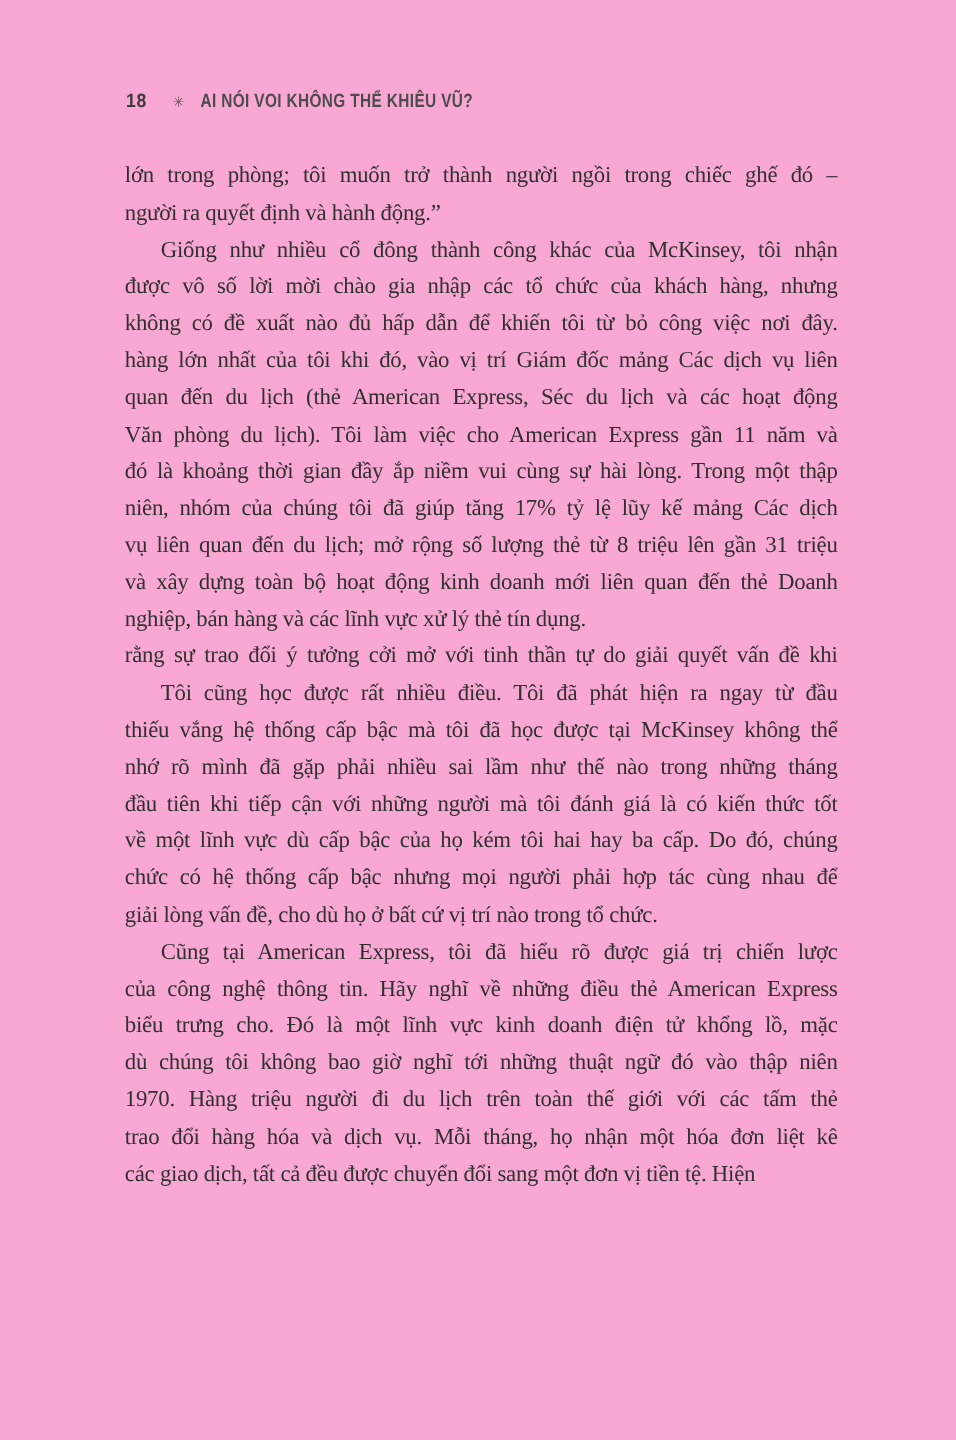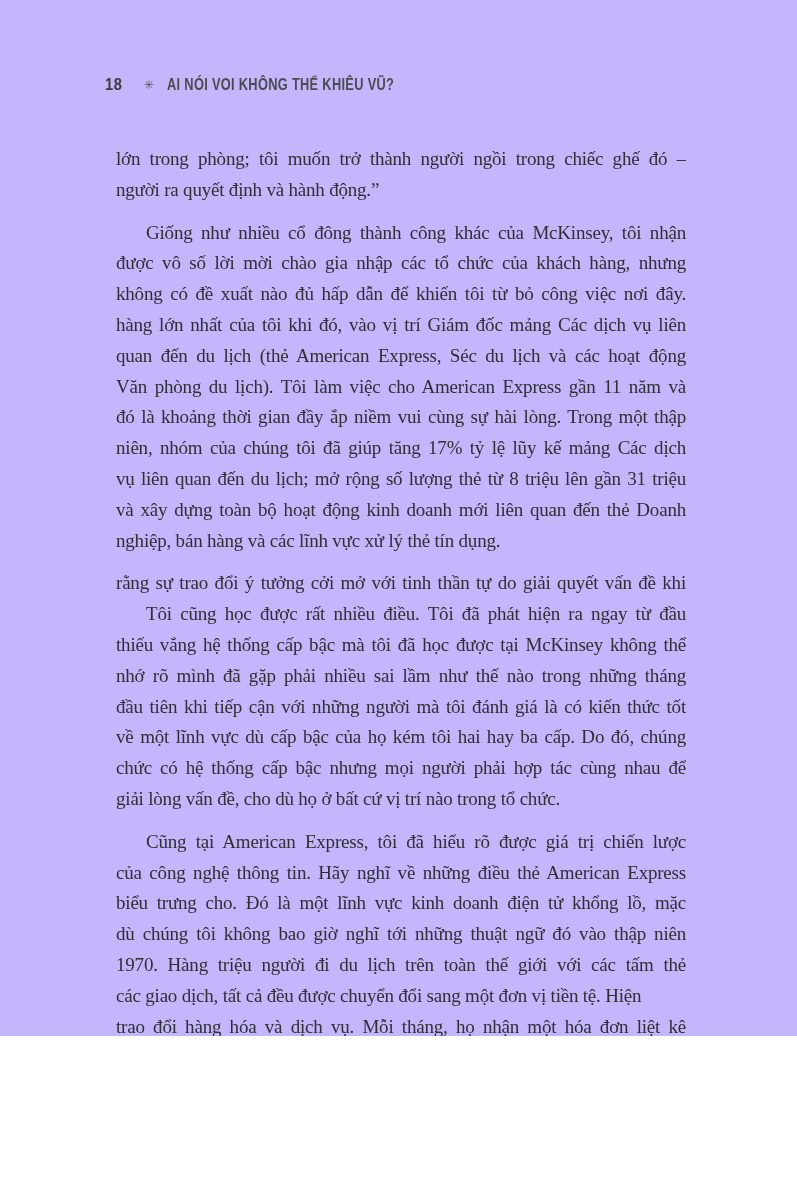--- a/index.html
+++ b/index.html
@@ -3,22 +3,22 @@
 <meta charset="utf-8">
 <style>
   html, body {
     margin: 0;
     padding: 0;
     background: #ffffff;
   }
   .page {
     position: relative;
     width: 797px;
-    height: 1036px;
-    background: #c4b5fd;
+    height: 1200px;
+    background: #f9a8d4;
     overflow: hidden;
     font-family: "Liberation Serif", "DejaVu Serif", serif;
   }
   .running-header {
     position: absolute;
     top: 74px;
     left: 105px;
     display: flex;
     align-items: center;
     height: 22px;
@@ -53,21 +53,21 @@
   .body-text {
     position: absolute;
     top: 132px;
     left: 104px;
     width: 594px;
     color: #303030;
     font-size: 19px;
     letter-spacing: -0.2px;
   }
   .para {
-    margin: 12px;
+    margin: 0;
     padding: 0;
   }
   .line {
     height: 30.8px;
     line-height: 30.8px;
     text-align: justify;
     text-align-last: justify;
     overflow: hidden;
     white-space: normal;
   }
@@ -116,18 +116,18 @@
         <div class="line">về một lĩnh vực dù cấp bậc của họ kém tôi hai hay ba cấp. Do đó, chúng</div>
         <div class="line">chức có hệ thống cấp bậc nhưng mọi người phải hợp tác cùng nhau để</div>
         <div class="line last">giải lòng vấn đề, cho dù họ ở bất cứ vị trí nào trong tổ chức.</div>
       </div>
       <div class="para">
         <div class="line indent">Cũng tại American Express, tôi đã hiểu rõ được giá trị chiến lược</div>
         <div class="line">của công nghệ thông tin. Hãy nghĩ về những điều thẻ American Express</div>
         <div class="line">biểu trưng cho. Đó là một lĩnh vực kinh doanh điện tử khổng lồ, mặc</div>
         <div class="line">dù chúng tôi không bao giờ nghĩ tới những thuật ngữ đó vào thập niên</div>
         <div class="line">1970. Hàng triệu người đi du lịch trên toàn thế giới với các tấm thẻ</div>
+        <div class="line">trao đổi hàng hóa và dịch vụ. Mỗi tháng, họ nhận một hóa đơn liệt kê</div>
         <div class="line last">các giao dịch, tất cả đều được chuyển đổi sang một đơn vị tiền tệ. Hiện</div>
-        <div class="line">trao đổi hàng hóa và dịch vụ. Mỗi tháng, họ nhận một hóa đơn liệt kê</div>
       </div>
     </div>
 
 </div>
 
 </body></html>

